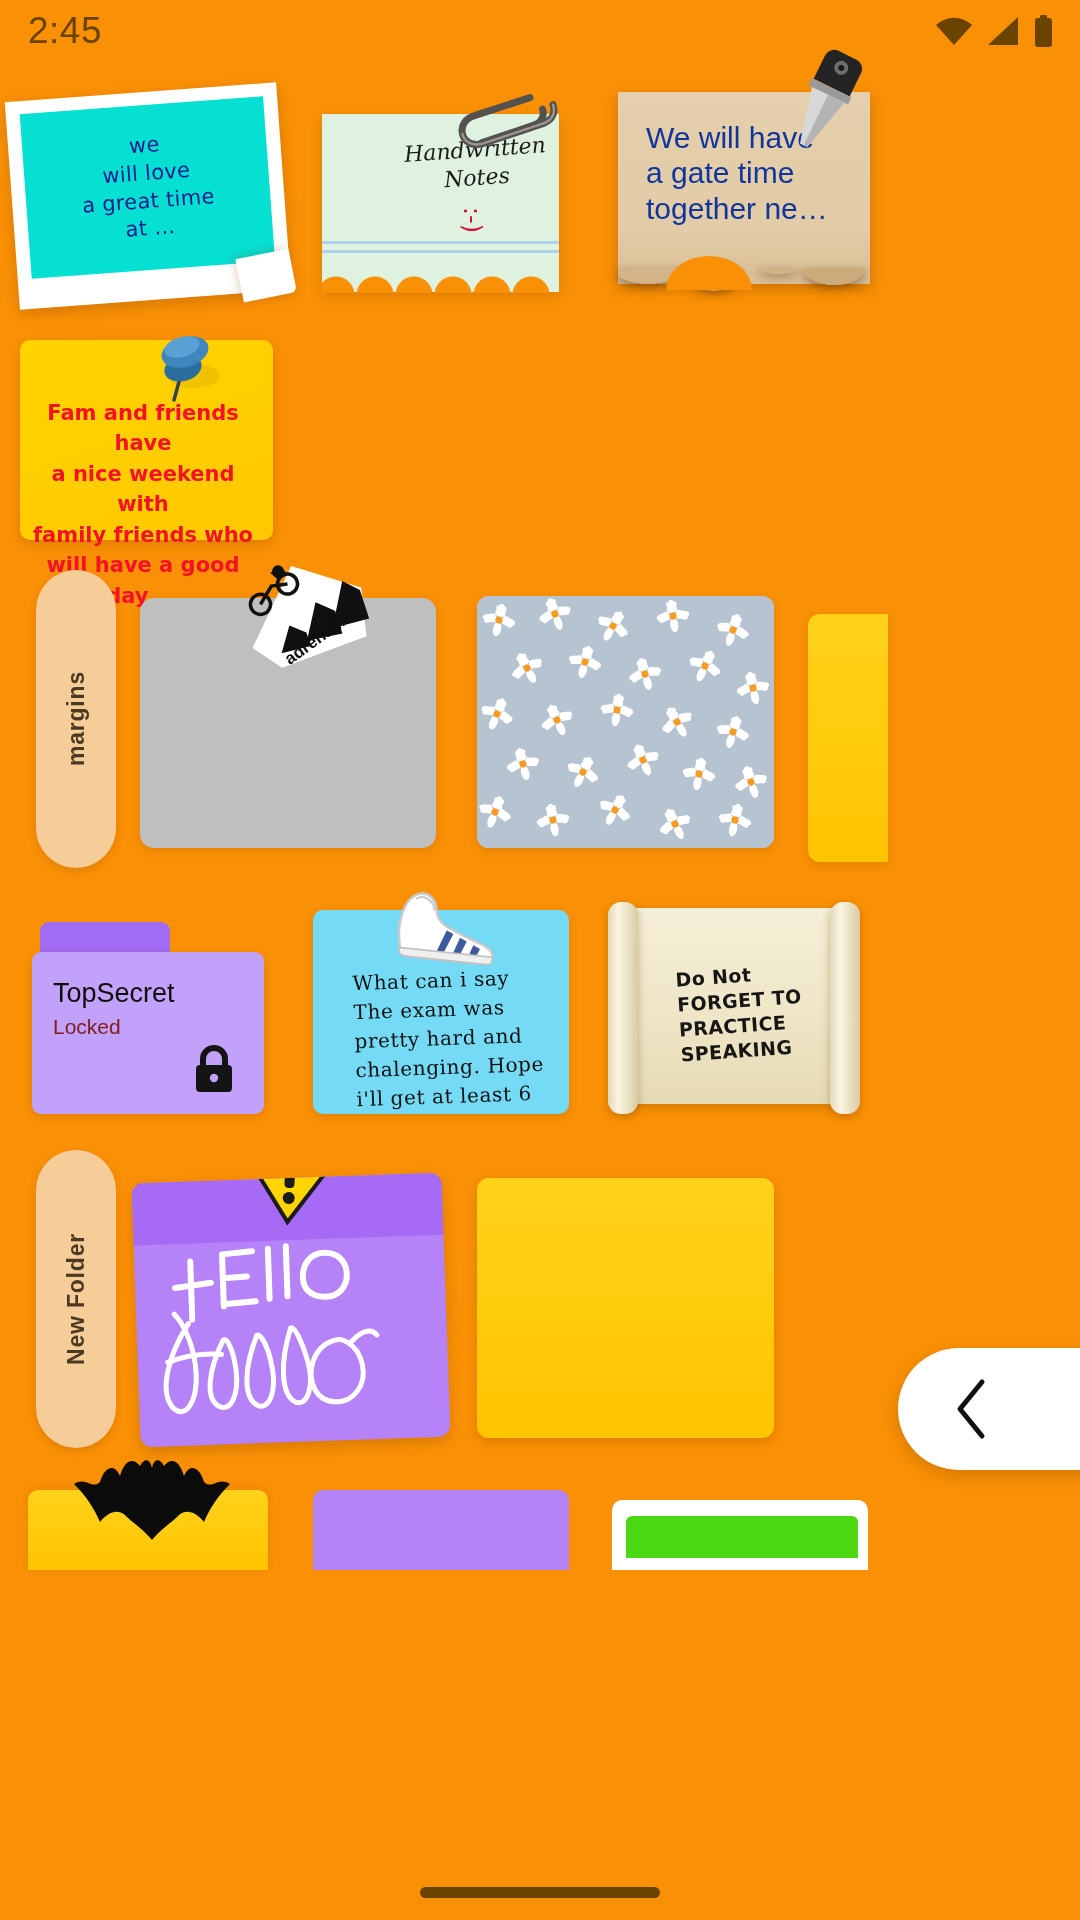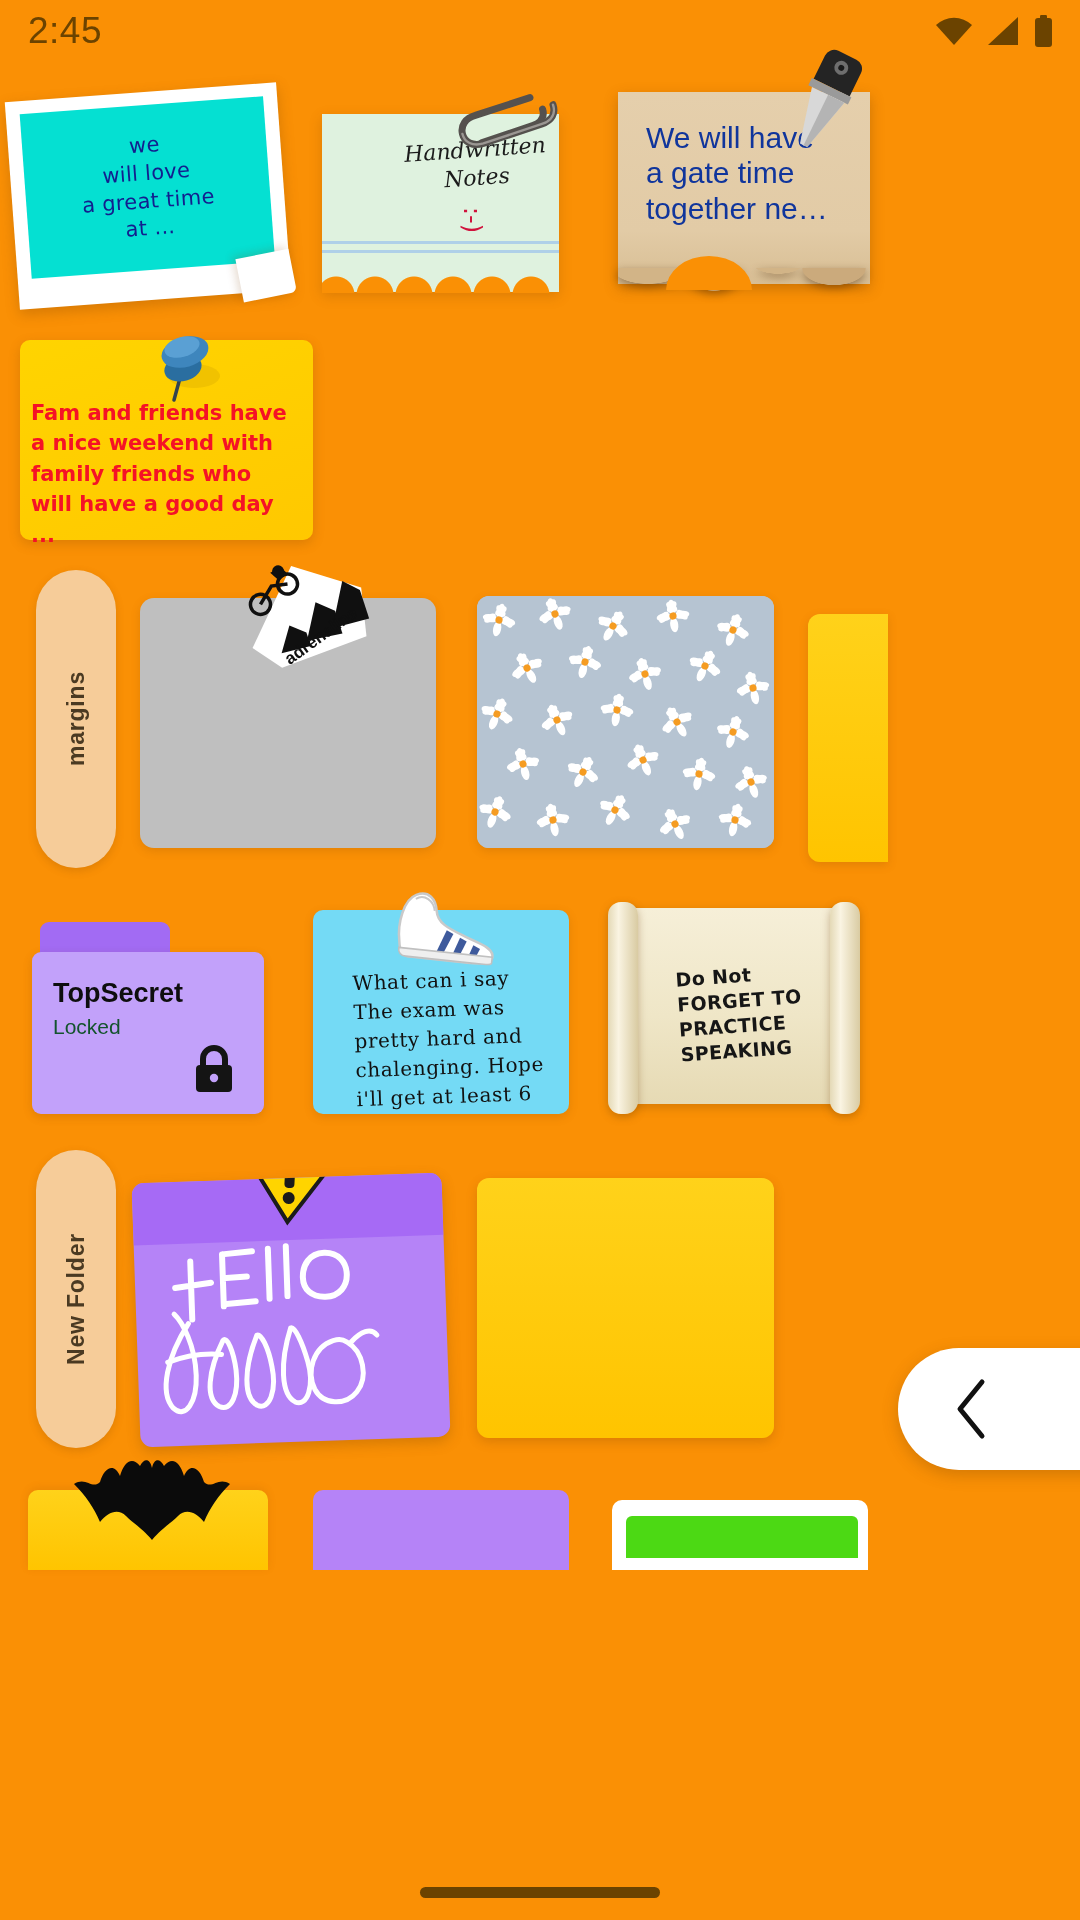--- a/index.html
+++ b/index.html
@@ -109,25 +109,26 @@
     filter: drop-shadow(0 3px 4px rgba(70,35,0,.45));
   }
   #burnt .burncut {
     position: absolute; left: 48px; bottom: -6px; width: 86px; height: 34px;
     background: #FA9005; border-radius: 50% 50% 0 0 / 100% 100% 0 0;
   }
   .knife { position: absolute; right: 6px; top: -48px; }
 
   
   #pinnote {
-    left: 20px; top: 340px; width: 293px; height: 200px;
+    left: 20px; top: 340px; width: 253px; height: 200px;
     background: linear-gradient(160deg, #FFD400 0%, #FFC800 100%);
     border-radius: 10px;
     box-shadow: 0 4px 12px rgba(120,60,0,.22);
     padding: 58px 18px 0 11px;
+    text-align: center;
   }
   #pinnote .txt {
     color: #F51226; font-size: 21px; font-weight: 700; line-height: 1.45;
     font-family: "DejaVu Sans", sans-serif;
   }
   .pushpin { position: absolute; left: 118px; top: -22px; }
 
   
   .vfolder {
     background: #F6CC99;
@@ -171,22 +172,22 @@
   #topsecret .tab {
     position: absolute; left: 8px; top: 0; width: 130px; height: 44px;
     background: #A26BF3; border-radius: 9px 9px 0 0;
   }
   #topsecret .fbody {
     position: absolute; left: 0; top: 30px; width: 232px; height: 162px;
     background: #C2A1FA; border-radius: 9px;
     box-shadow: 0 3px 10px rgba(120,60,0,.2);
     padding: 26px 0 0 21px;
   }
-  #topsecret .ftitle { font-size: 27px; font-weight: 700; color: #0E0E0E; }
-  #topsecret .fsub { font-size: 21px; color: #14532d; margin-top: 6px; }
+  #topsecret .ftitle { font-size: 27px; font-weight: 400; color: #0E0E0E; }
+  #topsecret .fsub { font-size: 21px; color: #7f1d1d; margin-top: 6px; }
   .lock-icon { position: absolute; right: 28px; bottom: 20px; }
 
   
   #bluecard {
     left: 313px; top: 910px; width: 256px; height: 204px;
     background: #74DAF5; border-radius: 10px;
     box-shadow: 0 3px 10px rgba(120,60,0,.18);
     overflow: hidden;
   }
   #bluecard .hw {

